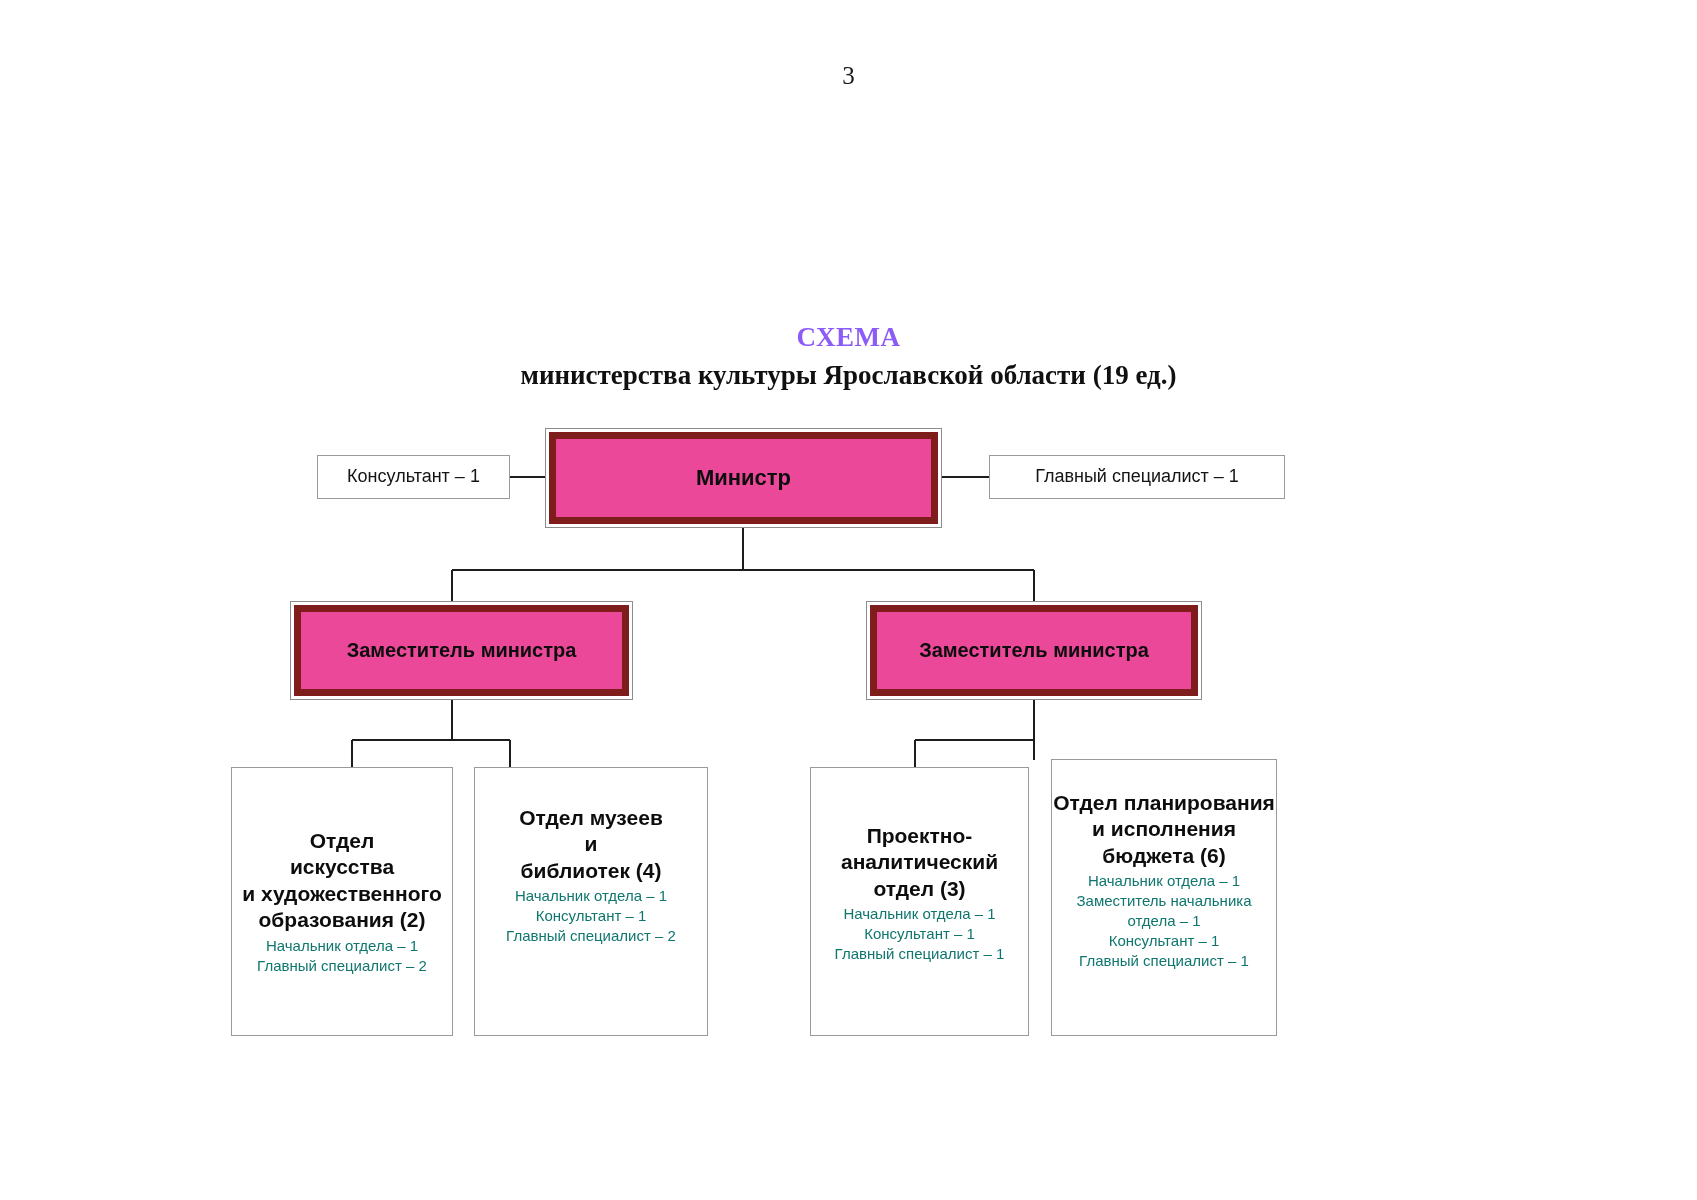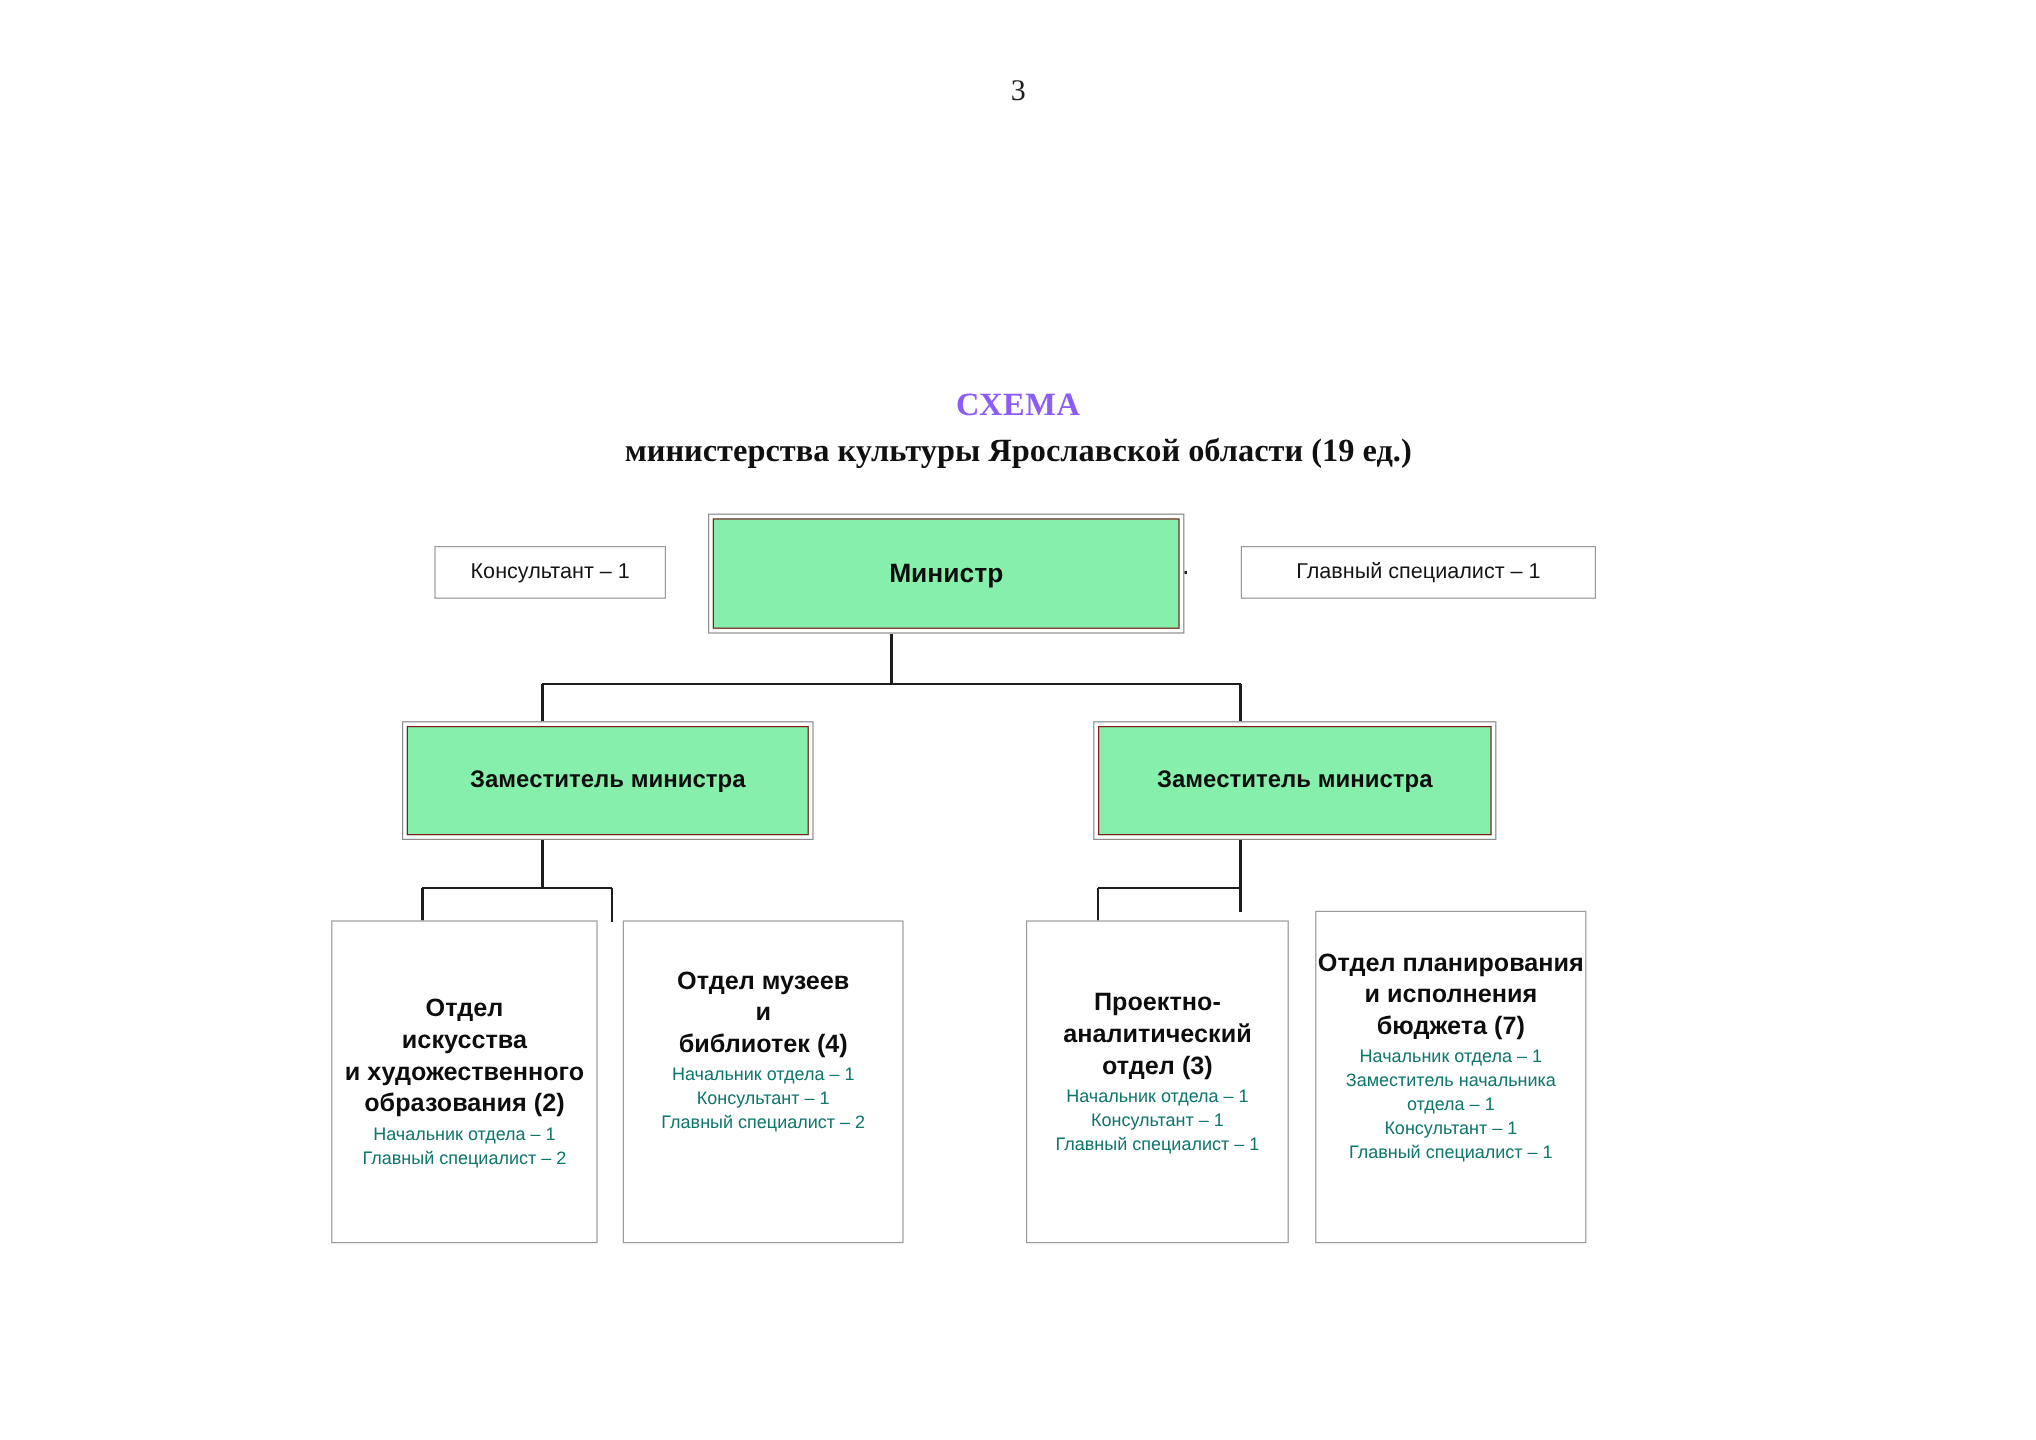--- a/index.html
+++ b/index.html
@@ -88,39 +88,38 @@
 
   .node {
     position: absolute;
     box-sizing: border-box;
     background: #ffffff;
     display: flex;
     flex-direction: column;
     justify-content: center;
     align-items: center;
     text-align: center;
-    margin-left: 45px;
   }
 
   
   .node-double {
     border: 1px solid #8d8d8d;
     padding: 3px;
   }
   .node-double .inner {
     width: 100%;
     height: 100%;
-    border: 1px solid #7f1d1d;
+    border: 7px solid #7f1d1d;
     box-sizing: border-box;
     display: flex;
     flex-direction: column;
     justify-content: center;
     align-items: center;
     text-align: center;
-    background: #86efac;
+    background: #ec4899;
   }
 
   .node-single {
     border: 1px solid #9a9a9a;
   }
 
   .node-title {
     font-family: "Liberation Sans", sans-serif;
     font-weight: bold;
     font-size: 22px;
@@ -263,21 +262,21 @@
         <div class="dept-staff">Начальник отдела – 1
 Консультант – 1
 Главный специалист – 1</div>
       </div>
     </div>
 
     <div class="node node-single" style="left:1051px; top:759px; width:226px; height:277px; justify-content:flex-start;">
       <div class="dept-body" style="top:30px;">
         <div class="dept-head">Отдел планирования
 и исполнения
-бюджета (7)</div>
+бюджета (6)</div>
         <div class="dept-staff">Начальник отдела – 1
 Заместитель начальника
 отдела – 1
 Консультант – 1
 Главный специалист – 1</div>
       </div>
     </div>
 
   </div>
 </div>

